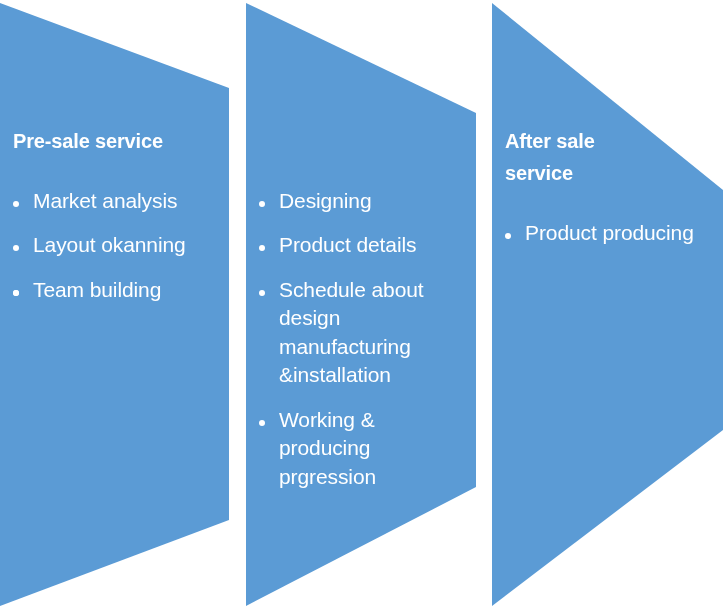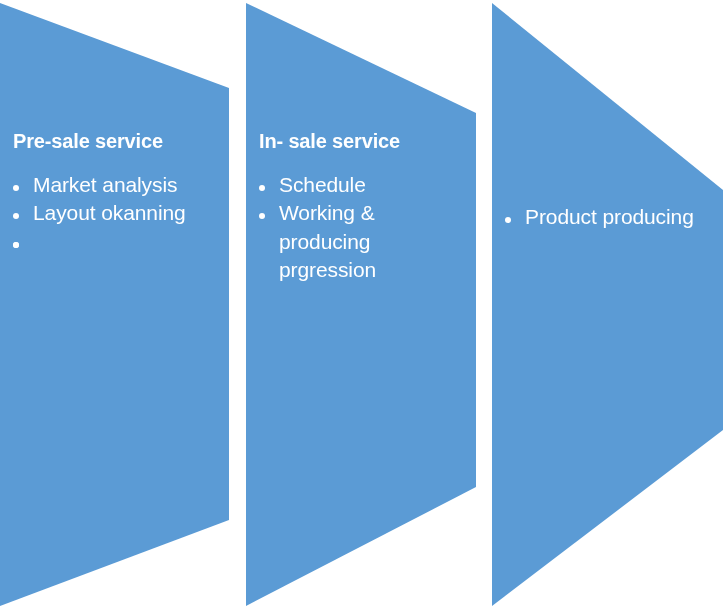--- a/index.html
+++ b/index.html
@@ -56,21 +56,21 @@
     list-style: none;
     margin: 0;
     padding: 0;
   }
   .bullet-item {
     position: relative;
     font-size: 21px;
     line-height: 1.355;
     color: #FFFFFF;
     padding-left: 23px;
-    margin: 0 0 0 0;
+    margin: 16px 0 0 0;
     letter-spacing: -0.1px;
   }
   .bullet-dot {
     position: absolute;
     left: 3px;
     top: 0.66em;
     width: 6px;
     height: 6px;
     border-radius: 50%;
     background: #FFFFFF;
@@ -111,49 +111,58 @@
         </li>
         <li class="bullet-item">
           <span class="bullet-dot"></span>
           <span class="bullet-text">Layout okanning</span>
         </li>
         <li class="bullet-item">
           <span class="bullet-dot"></span>
         </li>
         <li class="bullet-item">
           <span class="bullet-dot"></span>
+          <span class="bullet-text">Team building</span>
         </li>
       </ul>
     </div>
   </div>
 
   <div class="panel" id="panel-2">
     <svg class="panel-shape" viewBox="0 0 230 609" preserveAspectRatio="none">
       <polygon points="0,3 230,113 230,487 0,606" fill="#5B9BD5"></polygon>
     </svg>
     <div class="panel-content">
-      <div class="panel-title">In- sale service</div>
       <ul class="bullet-list">
         <li class="bullet-item">
           <span class="bullet-dot"></span>
-          <span class="bullet-text">Schedule</span>
+          <span class="bullet-text">Designing</span>
+        </li>
+        <li class="bullet-item">
+          <span class="bullet-dot"></span>
+          <span class="bullet-text">Product details</span>
+        </li>
+        <li class="bullet-item">
+          <span class="bullet-dot"></span>
+          <span class="bullet-text">Schedule about design manufacturing &amp;installation</span>
         </li>
         <li class="bullet-item">
           <span class="bullet-dot"></span>
           <span class="bullet-text">Working &amp; producing prgression</span>
         </li>
       </ul>
     </div>
   </div>
 
   <div class="panel" id="panel-3">
     <svg class="panel-shape" viewBox="0 0 231 609" preserveAspectRatio="none">
       <polygon points="0,3 231,190 231,430 0,606" fill="#5B9BD5"></polygon>
     </svg>
     <div class="panel-content">
+      <div class="panel-title">After sale service</div>
       <ul class="bullet-list">
         <li class="bullet-item">
           <span class="bullet-dot"></span>
           <span class="bullet-text">Product producing</span>
         </li>
       </ul>
     </div>
   </div>
 
 </div>

